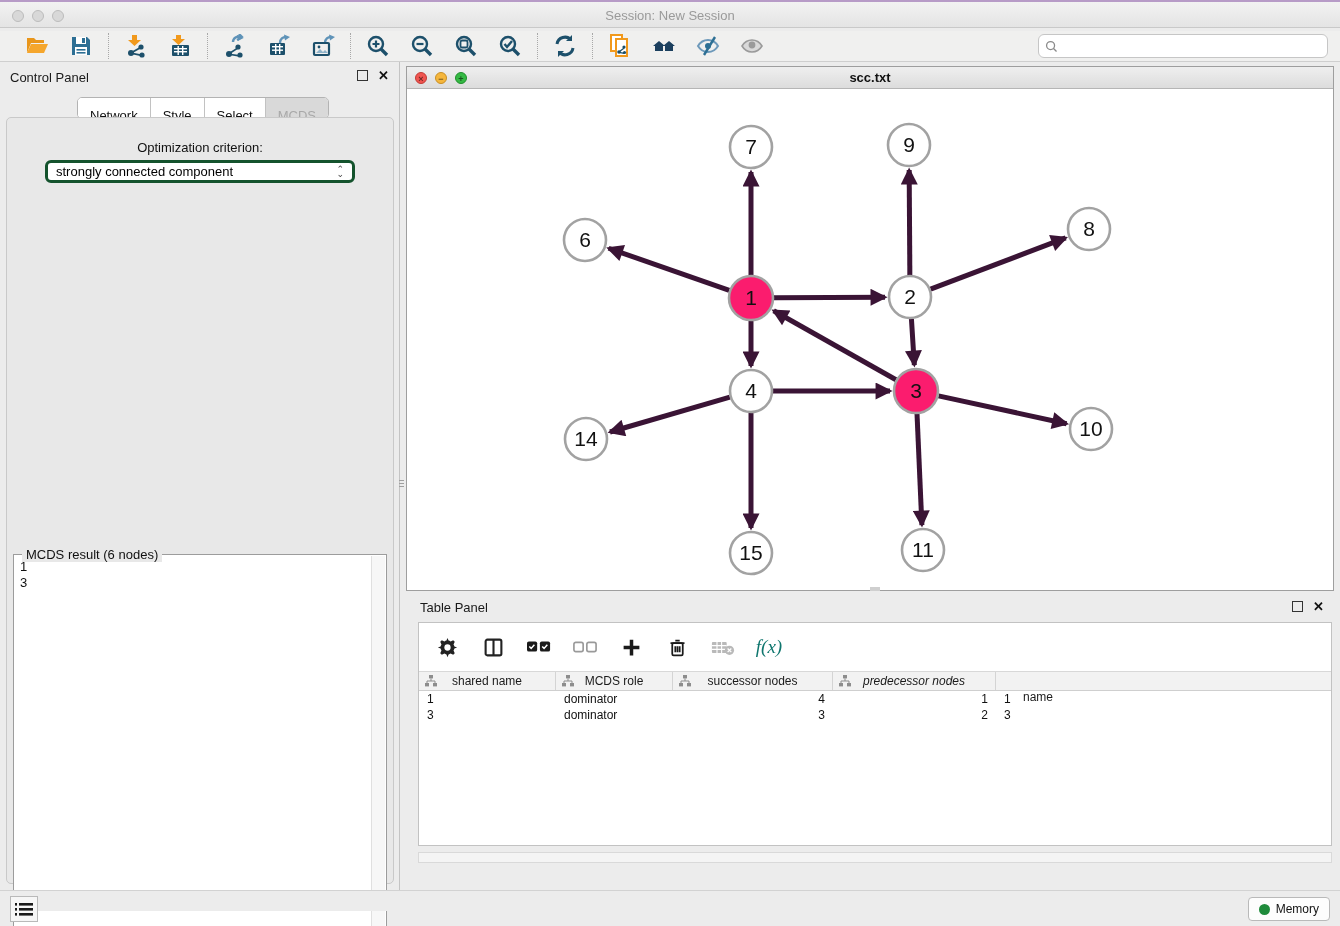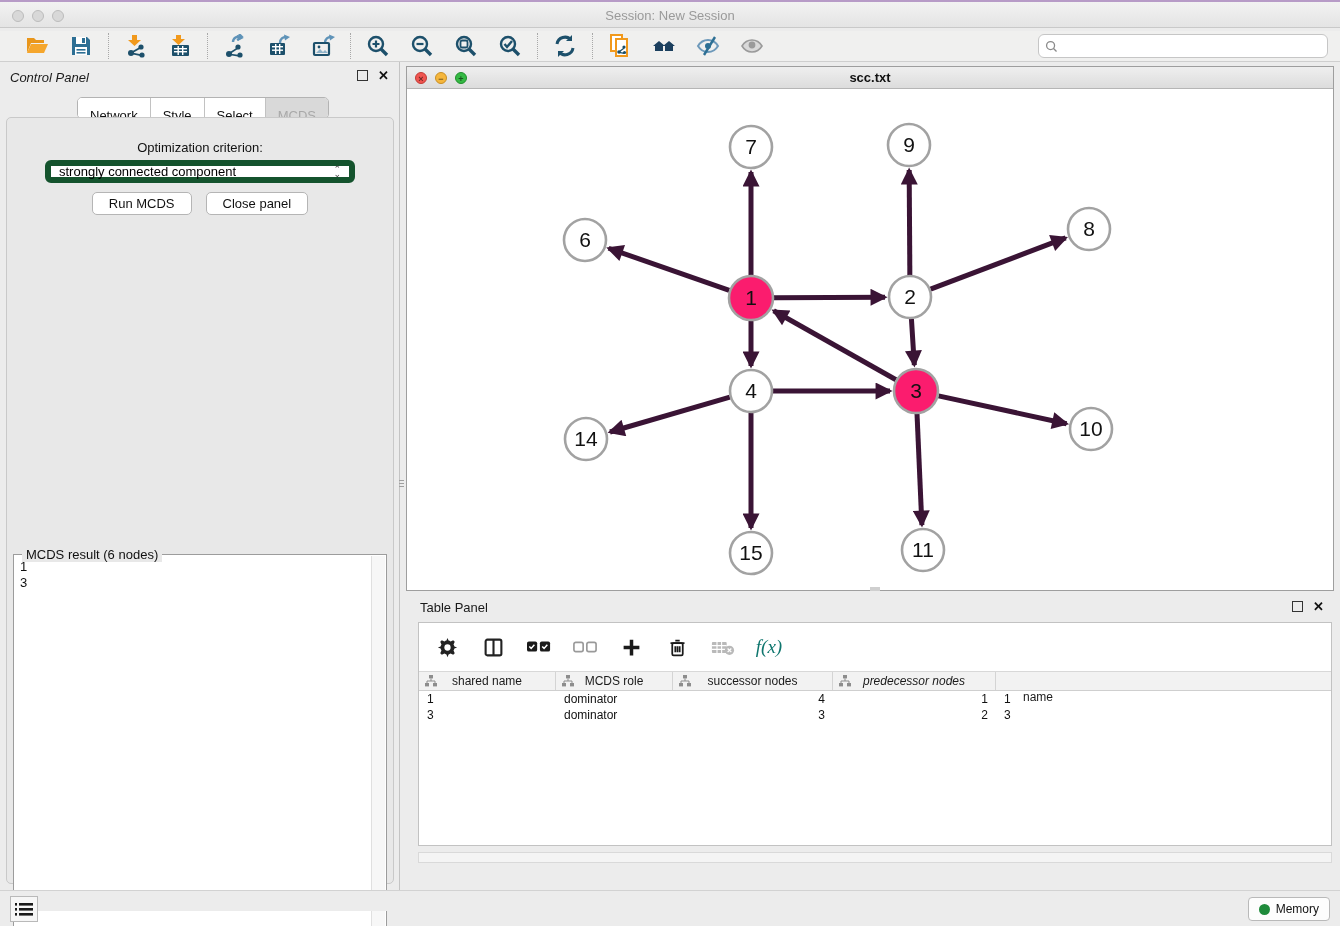--- a/index.html
+++ b/index.html
@@ -21,35 +21,35 @@
   .tsep { width:1px; height:26px; border-left:1px dotted #a8a8a8; }
   .tbtn { width:26px; height:26px; display:flex; align-items:center; justify-content:center; cursor:pointer; }
   .tbtn svg { width:24px; height:24px; }
   .searchbox { position:absolute; right:12px; top:3px; width:290px; height:24px; background:#fff;
     border:1px solid #c6c6c6; border-radius:6px; display:flex; align-items:center; padding:0 6px; }
   .searchbox input { border:none; outline:none; flex:1; font-size:12px; font-family:"Liberation Sans",sans-serif; background:transparent; }
   .mag { width:13px; height:13px; margin-right:4px; }
 
   
   .control-panel { position:absolute; left:0; top:62px; width:400px; height:828px; background:#ececec; border-right:1px solid #c4c4c4; }
-  .panel-head { position:absolute; left:10px; top:8px; font-size:13px; color:#1a1a1a;font-style:italic; }
+  .panel-head { position:absolute; left:10px; top:8px; font-size:13px; color:#1a1a1a; }
   .panel-icons { position:absolute; right:10px; top:8px; display:flex; gap:10px; }
   .ico-float { width:11px; height:11px; border:1.5px solid #333; display:inline-block; }
   .ico-close { font-size:13px; font-weight:bold; color:#111; line-height:11px; }
 
   .segtabs { position:absolute; display:flex; border:1px solid #b3b3b3; border-radius:5px; overflow:hidden; background:#fff; height:22px; }
   .cp-tabs { left:77px; top:35px; }
   .segtab { padding:10px 12px; font-size:13px; color:#111; background:#fff; border-right:1px solid #c2c2c2; cursor:pointer; white-space:nowrap; }
   .segtab:last-child { border-right:none; }
   .segtab.active { background:#d9d9d9; color:#a8a8a8; }
 
   .tab-pane { position:absolute; left:6px; top:55px; width:388px; height:767px; background:#e8e8e8;
     border:1px solid #c9c9c9; border-radius:5px; }
   .opt-label { position:absolute; left:0; right:0; top:22px; text-align:center; font-size:13px; color:#111; }
-  .dropdown { position:absolute; left:38px; top:42px; width:310px; height:23px; background:#fff; border:6px solid #14532d;
+  .dropdown { position:absolute; left:38px; top:42px; width:310px; height:23px; background:#fff; border:3px solid #14532d;
     border-radius:6px; display:flex; align-items:center; padding:0 8px; font-size:13px; cursor:pointer; }
   .dropdown .dval { flex:1; }
   .stepper { display:flex; flex-direction:column; line-height:5px; font-size:9px; color:#444; }
   .btnrow { position:absolute; left:0; right:0; top:74px; display:flex; justify-content:center; gap:14px; }
   .pushbtn { background:#fff; border:1px solid #b5b5b5; border-radius:5px; font-size:13px; color:#111;
     padding:3px 16px; height:23px; font-family:"Liberation Sans",sans-serif; cursor:pointer; }
 
   .resultbox { position:absolute; left:6px; top:436px; width:374px; height:384px; border:1px solid #9c9c9c; background:#fff; }
   .result-legend { position:absolute; left:8px; top:-8px; background:#e8e8e8; padding:0 4px; font-size:13px; color:#111; }
   .result-text { position:absolute; inset:2px 16px 2px 2px; font-size:13px; color:#111; white-space:pre; line-height:16px; padding:2px 4px; }
@@ -294,24 +294,20 @@
       </div>
 
     <div class="tab-pane">
       <div class="opt-label">Optimization criterion:</div>
       <div class="dropdown">
         <span class="dval">strongly connected component</span>
         <span class="stepper">
             <span>⌃</span>
             <span>⌄</span>
           </span>
-      </div>
-      <div class="btnrow">
-        <button class="pushbtn">Run MCDS</button>
-        <button class="pushbtn">Close panel</button>
       </div>
 
       <div class="resultbox">
         <div class="result-legend">MCDS result (6 nodes)</div>
         <div class="result-text" id="result-text">1
 3</div>
         <div class="result-scroll"></div>
       </div>
     </div>
   </div>

